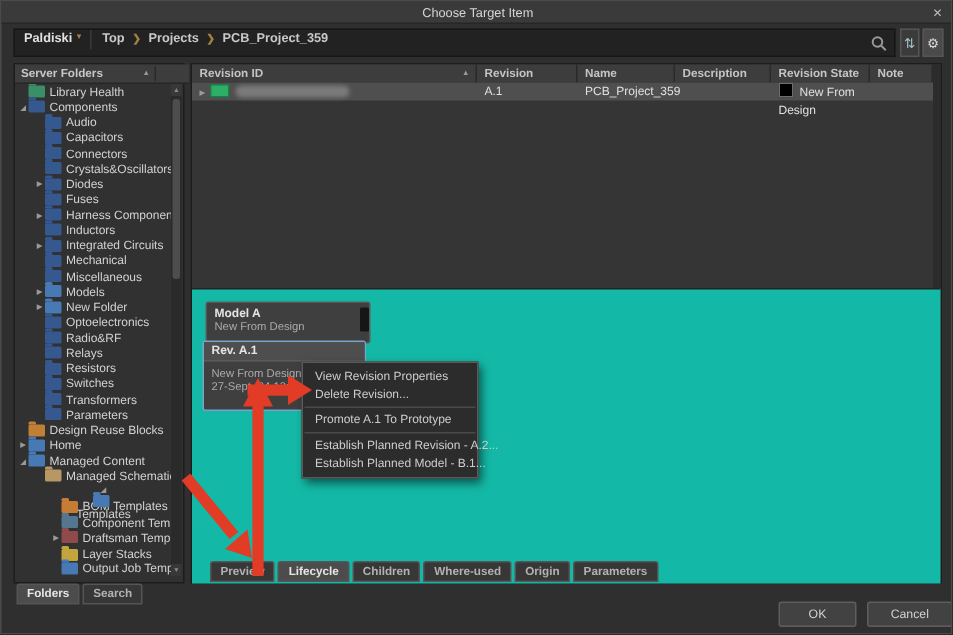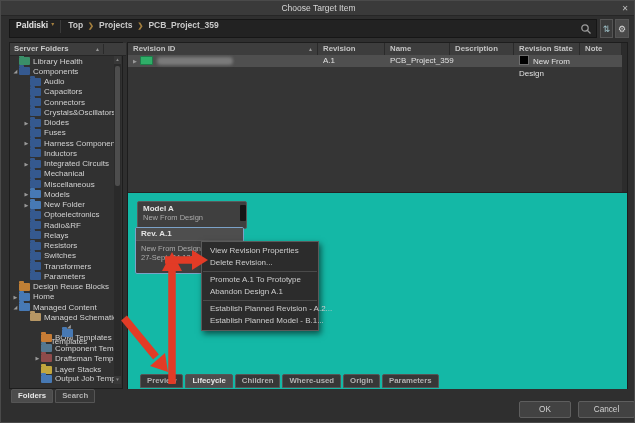--- a/index.html
+++ b/index.html
@@ -337,21 +337,20 @@
           <div class="tab">Parameters</div>
         </div>
     </div>
   </div>
 
   <div id="context-menu" class="abs">
       <div class="menu-item">View Revision Properties</div>
       <div class="menu-item">Delete Revision...</div>
       <div class="menu-sep"></div>
       <div class="menu-item">Promote A.1 To Prototype</div>
-      <div class="menu-item">Abandon Design A.1</div>
       <div class="menu-sep"></div>
       <div class="menu-item">Establish Planned Revision - A.2...</div>
       <div class="menu-item">Establish Planned Model - B.1...</div>
     </div>
 
   <div id="ok-btn" class="abs btn">OK</div>
   <div id="cancel-btn" class="abs btn">Cancel</div>
 
   <svg id="arrow-layer" class="abs" viewBox="0 0 635 423">
       <g>

